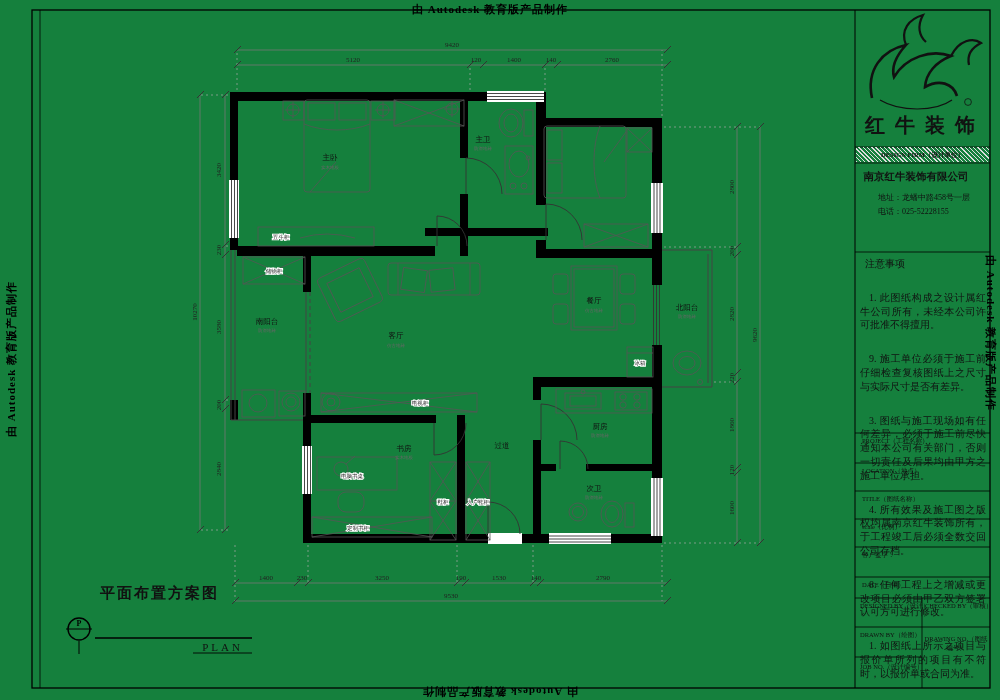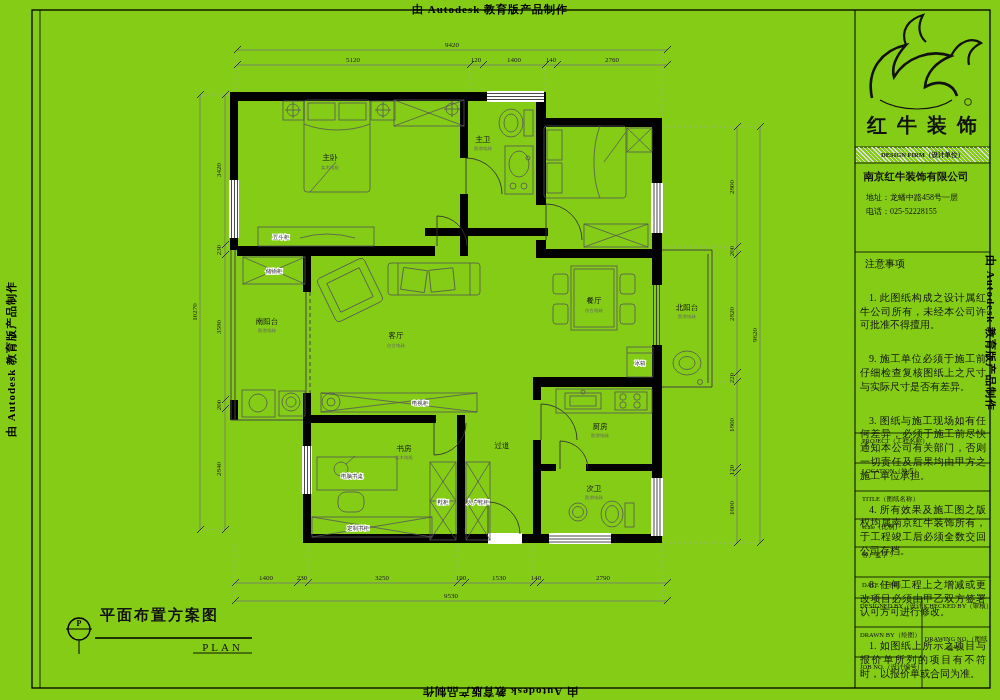--- a/index.html
+++ b/index.html
@@ -1,25 +1,25 @@
 <!DOCTYPE html>
 <html><head>
 <meta charset="utf-8">
 <style>
   html,body{margin:0;padding:0;background:#fff;}
-  #sheet{position:relative;width:1000px;height:700px;background:#84cc16;overflow:hidden;
+  #sheet{position:relative;width:1000px;height:700px;background:#15803d;overflow:hidden;
          font-family:"Liberation Serif","DejaVu Serif",serif;color:#111;}
   svg{position:absolute;left:0;top:0;}
   .abs{position:absolute;white-space:nowrap;}
   .edge{font-size:11px;font-weight:bold;letter-spacing:1px;color:#000;}
   .brand{font-size:20px;font-weight:bold;letter-spacing:10px;text-align:center;}
   .dfirm{font-size:6.5px;font-weight:bold;text-align:center;line-height:15px;
          background:repeating-linear-gradient(45deg,#ddd 0 1px,transparent 1px 3px);}
   .company{font-size:10.5px;font-weight:bold;text-align:center;}
-  .small8{font-size:8px;}
+  .small8{font-size:8px;margin-left:12px;}
   .notes{font-size:10px;line-height:1.38;white-space:normal;text-align:justify;}
   .notes .itm{text-indent:0.9em;margin-top:20px;}
   .fld{font-size:6.5px;}
   .plantitle{font-size:15px;font-weight:bold;letter-spacing:2px;}
   .planen{font-size:11px;letter-spacing:3px;text-align:center;}
   text{font-family:"Liberation Serif","DejaVu Serif",serif;}
   .dimt{font-size:7px;fill:#222;}
   .room{font-size:7.5px;fill:#111;}
   .roomsub{font-size:4.5px;fill:#666;}
   .furn{font-size:5.5px;fill:#222;paint-order:stroke;stroke:#fff;stroke-width:2px;}
@@ -400,21 +400,21 @@
     <g stroke="#000" fill="none">
       <circle cx="79" cy="629" r="11" stroke-width="1.4"></circle>
       <line x1="66" y1="629" x2="92" y2="629" stroke-width="1"></line>
       <line x1="79" y1="641" x2="79" y2="654" stroke-width="1"></line>
       <line x1="95" y1="638" x2="252" y2="638" stroke-width="1.6"></line>
       <line x1="193" y1="653" x2="252" y2="653" stroke-width="0.9"></line>
       <text x="79" y="626" text-anchor="middle" style="font-size:8px;font-weight:bold" fill="#000" stroke="none">P</text>
     </g>
   </svg>
 
-  <div class="abs brand" style="left:857px;top:112px;width:132px;padding-left:8px;box-sizing:border-box;">红牛装饰</div>
+  <div class="abs brand" style="left:857px;top:112px;width:116px;padding-left:8px;box-sizing:border-box;">红牛装饰</div>
   <div class="abs dfirm" style="left:856px;top:147px;width:133px;height:15px;">DESIGN FIRM（设计单位）</div>
   <div class="abs company" style="left:857px;top:170px;width:118px;">南京红牛装饰有限公司</div>
   <div class="abs small8" style="left:866px;top:192px;">地址：龙蟠中路458号一层</div>
   <div class="abs small8" style="left:866px;top:206px;">电话：025-52228155</div>
 
   <div class="abs notes" style="left:860px;top:257px;width:126px;">
     <div style="text-indent:0.5em;">注意事项</div>
     <div class="itm">1. 此图纸构成之设计属红牛公司所有，未经本公司许可批准不得擅用。</div>
     <div class="itm">9. 施工单位必须于施工前仔细检查复核图纸上之尺寸与实际尺寸是否有差异。</div>
     <div class="itm">3. 图纸与施工现场如有任何差异，必须于施工前尽快通知本公司有关部门，否则一切责任及后果均由甲方之施工单位承担。</div>
@@ -429,16 +429,16 @@
   <div class="abs fld" style="left:862px;top:495px;">TITLE（图纸名称）</div>
   <div class="abs fld" style="left:862px;top:523px;">scale（比例）</div>
   <div class="abs fld" style="left:862px;top:551px;">客户签字：</div>
   <div class="abs fld" style="left:862px;top:581px;">DATE（日期）</div>
   <div class="abs fld" style="left:860px;top:602px;">DESIGNED BY（设计）</div>
   <div class="abs fld" style="left:925px;top:602px;">CHECKED BY（审核）</div>
   <div class="abs fld" style="left:860px;top:631px;">DRAWN BY（绘图）</div>
   <div class="abs fld" style="left:924px;top:634px;width:64px;white-space:normal;text-align:center;line-height:1.4;">DRAWING NO.（图纸编号）</div>
   <div class="abs fld" style="left:860px;top:663px;">JOB NO.（设计编号）</div>
 
-  <div class="abs plantitle" style="left:100px;top:606px;">平面布置方案图</div>
+  <div class="abs plantitle" style="left:100px;top:584px;">平面布置方案图</div>
   <div class="abs planen" style="left:193px;top:641px;width:59px;">PLAN</div>
 
 </div>
 
 </body></html>

